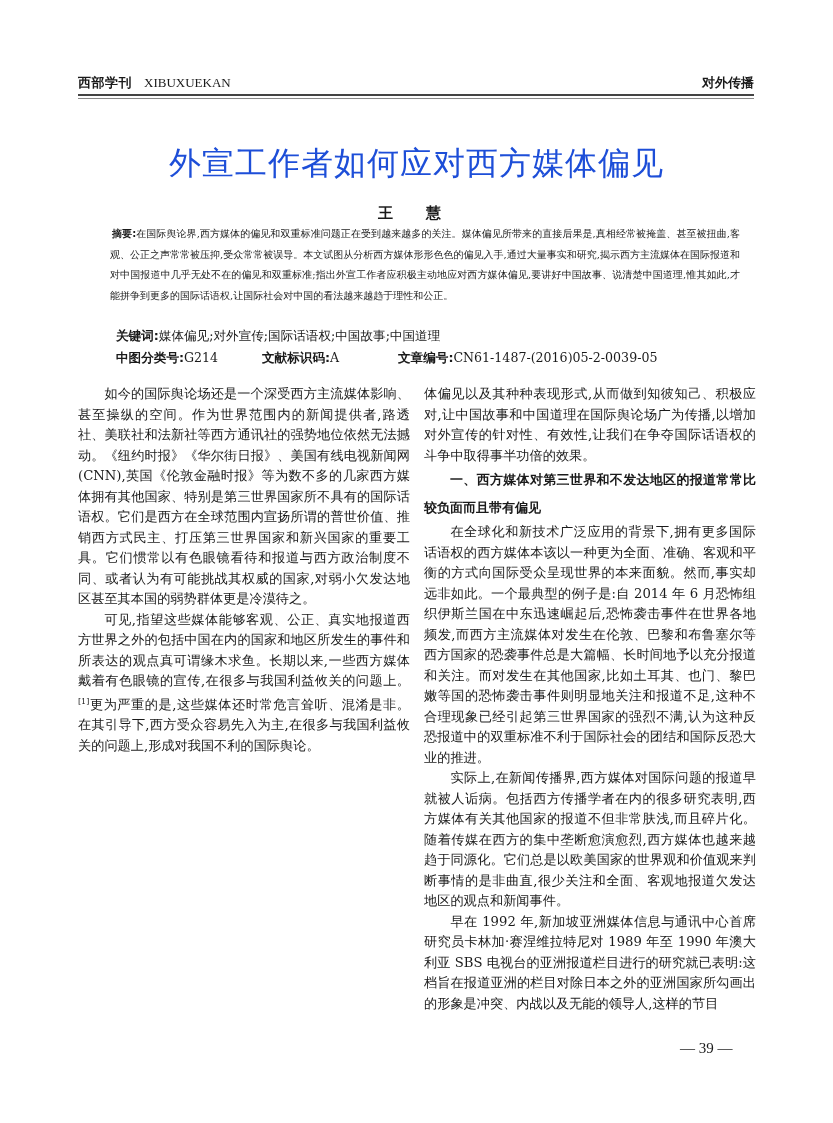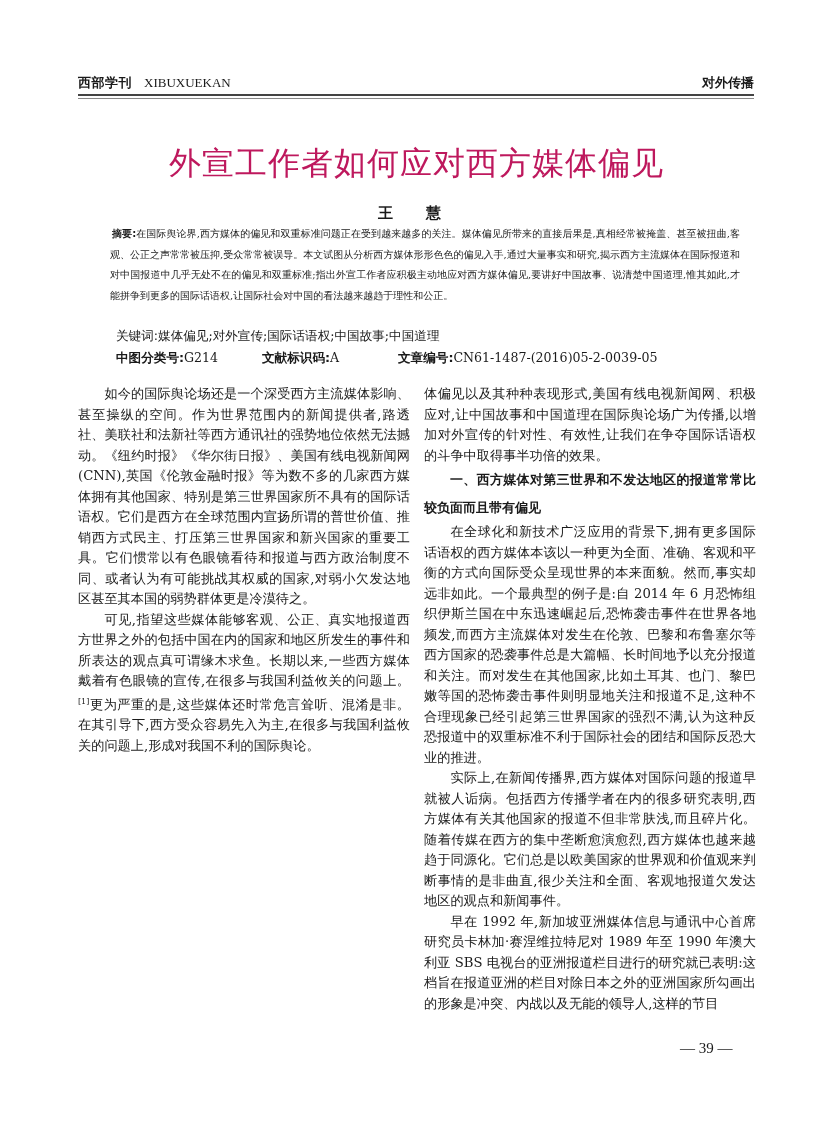--- a/index.html
+++ b/index.html
@@ -6,21 +6,21 @@
   body { width:833px; height:1123px; position:relative; overflow:hidden; color:#1a1a1a;
          font-family:"DejaVu Serif", "Liberation Serif", serif; }
   .header { position:absolute; left:78px; top:74px; width:676px; height:20px; }
   .header .left { position:absolute; left:0; top:0; font-size:13.5px; }
   .header .left .jname { font-family:"DejaVu Sans", sans-serif; font-weight:bold; font-size:13px; letter-spacing:0.5px; }
   .header .left .jlatin { font-family:"Liberation Serif", serif; font-size:13px; margin-left:12px; }
   .header .right { position:absolute; right:0; top:0; font-family:"DejaVu Sans", sans-serif; font-weight:bold; font-size:13px; }
   .rule1 { position:absolute; left:78px; top:94px; width:676px; height:2px; background:#444; }
   .rule2 { position:absolute; left:78px; top:98px; width:676px; height:1px; background:#888; }
   .title { position:absolute; left:0; width:833px; top:142px; text-align:center;
-           font-family:"DejaVu Sans", sans-serif; font-weight:200; font-size:32px; color:#be185d; letter-spacing:1px; }
+           font-family:"DejaVu Sans", sans-serif; font-weight:200; font-size:32px; color:#1d4ed8; letter-spacing:1px; }
   .author { position:absolute; left:0; width:833px; top:204px; text-align:center; font-size:15px; letter-spacing:14px; font-weight:bold; }
   .abstract { position:absolute; left:110px; top:224px; width:630px; font-size:10px; line-height:20.5px; text-indent:2px; text-align:justify; }
   .abstract .lbl, .meta .lbl { font-family:"DejaVu Sans", sans-serif; font-weight:bold; }
   .keywords { position:absolute; left:116px; top:328px; font-size:12.6px; }
   .meta { position:absolute; left:116px; top:350px; width:620px; font-size:12.6px; }
   .meta span.item { display:inline-block; }
   .meta .i1 { width:146px; }
   .meta .i2 { width:136px; }
   .col { position:absolute; top:384px; width:332px; font-size:13.2px; line-height:20.5px; text-align:justify; }
   .col.left { left:78px; }
@@ -44,33 +44,33 @@
 <div class="rule2"></div>
 
 <div class="title">外宣工作者如何应对西方媒体偏见</div>
 <div class="author">王 慧</div>
 
 <div class="abstract">
   <span class="lbl">摘要:</span><span>在国际舆论界,西方媒体的偏见和双重标准问题正在受到越来越多的关注。媒体偏见所带来的直接后果是,真相经常被掩盖、甚至被扭曲,客观、公正之声常常被压抑,受众常常被误导。本文试图从分析西方媒体形形色色的偏见入手,通过大量事实和研究,揭示西方主流媒体在国际报道和对中国报道中几乎无处不在的偏见和双重标准;指出外宣工作者应积极主动地应对西方媒体偏见,要讲好中国故事、说清楚中国道理,惟其如此,才能拼争到更多的国际话语权,让国际社会对中国的看法越来越趋于理性和公正。</span>
 </div>
 
 <div class="keywords">
-  <span class="lbl" style="font-family:'DejaVu Sans',sans-serif;font-weight:normal;">关键词:</span><span>媒体偏见;对外宣传;国际话语权;中国故事;中国道理</span>
+  <span class="lbl" style="font-family:'DejaVu Sans',sans-serif;font-weight:bold;">关键词:</span><span>媒体偏见;对外宣传;国际话语权;中国故事;中国道理</span>
 </div>
 
 <div class="meta">
   <span class="item i1"><span class="lbl">中图分类号:</span><span>G214</span></span><span class="item i2"><span class="lbl">文献标识码:</span><span>A</span></span><span class="item"><span class="lbl">文章编号:</span><span>CN61-1487-(2016)05-2-0039-05</span></span>
 </div>
 
 <div class="col left">
   <p>如今的国际舆论场还是一个深受西方主流媒体影响、甚至操纵的空间。作为世界范围内的新闻提供者,路透社、美联社和法新社等西方通讯社的强势地位依然无法撼动。《纽约时报》《华尔街日报》、美国有线电视新闻网(CNN),英国《伦敦金融时报》等为数不多的几家西方媒体拥有其他国家、特别是第三世界国家所不具有的国际话语权。它们是西方在全球范围内宣扬所谓的普世价值、推销西方式民主、打压第三世界国家和新兴国家的重要工具。它们惯常以有色眼镜看待和报道与西方政治制度不同、或者认为有可能挑战其权威的国家,对弱小欠发达地区甚至其本国的弱势群体更是冷漠待之。</p>
   <p><span>可见,指望这些媒体能够客观、公正、真实地报道西方世界之外的包括中国在内的国家和地区所发生的事件和所表达的观点真可谓缘木求鱼。长期以来,一些西方媒体戴着有色眼镜的宣传,在很多与我国利益攸关的问题上。</span><sup>[1]</sup><span>更为严重的是,这些媒体还时常危言耸听、混淆是非。在其引导下,西方受众容易先入为主,在很多与我国利益攸关的问题上,形成对我国不利的国际舆论。</span></p>
 </div>
 
 <div class="col right">
-  <p class="cont">体偏见以及其种种表现形式,美国有线电视新闻网、积极应对,让中国故事和中国道理在国际舆论场广为传播,以增加对外宣传的针对性、有效性,让我们在争夺国际话语权的斗争中取得事半功倍的效果。</p>
+  <p class="cont">体偏见以及其种种表现形式,从而做到知彼知己、积极应对,让中国故事和中国道理在国际舆论场广为传播,以增加对外宣传的针对性、有效性,让我们在争夺国际话语权的斗争中取得事半功倍的效果。</p>
   <h2>一、西方媒体对第三世界和不发达地区的报道常常比较负面而且带有偏见</h2>
   <p>在全球化和新技术广泛应用的背景下,拥有更多国际话语权的西方媒体本该以一种更为全面、准确、客观和平衡的方式向国际受众呈现世界的本来面貌。然而,事实却远非如此。一个最典型的例子是:自 2014 年 6 月恐怖组织伊斯兰国在中东迅速崛起后,恐怖袭击事件在世界各地频发,而西方主流媒体对发生在伦敦、巴黎和布鲁塞尔等西方国家的恐袭事件总是大篇幅、长时间地予以充分报道和关注。而对发生在其他国家,比如土耳其、也门、黎巴嫩等国的恐怖袭击事件则明显地关注和报道不足,这种不合理现象已经引起第三世界国家的强烈不满,认为这种反恐报道中的双重标准不利于国际社会的团结和国际反恐大业的推进。</p>
   <p>实际上,在新闻传播界,西方媒体对国际问题的报道早就被人诟病。包括西方传播学者在内的很多研究表明,西方媒体有关其他国家的报道不但非常肤浅,而且碎片化。随着传媒在西方的集中垄断愈演愈烈,西方媒体也越来越趋于同源化。它们总是以欧美国家的世界观和价值观来判断事情的是非曲直,很少关注和全面、客观地报道欠发达地区的观点和新闻事件。</p>
   <p>早在 1992 年,新加坡亚洲媒体信息与通讯中心首席研究员卡林加·赛涅维拉特尼对 1989 年至 1990 年澳大利亚 SBS 电视台的亚洲报道栏目进行的研究就已表明:这档旨在报道亚洲的栏目对除日本之外的亚洲国家所勾画出的形象是冲突、内战以及无能的领导人,这样的节目</p>
 </div>
 
 <div class="pageno">— 39 —</div>
 
 </body></html>

